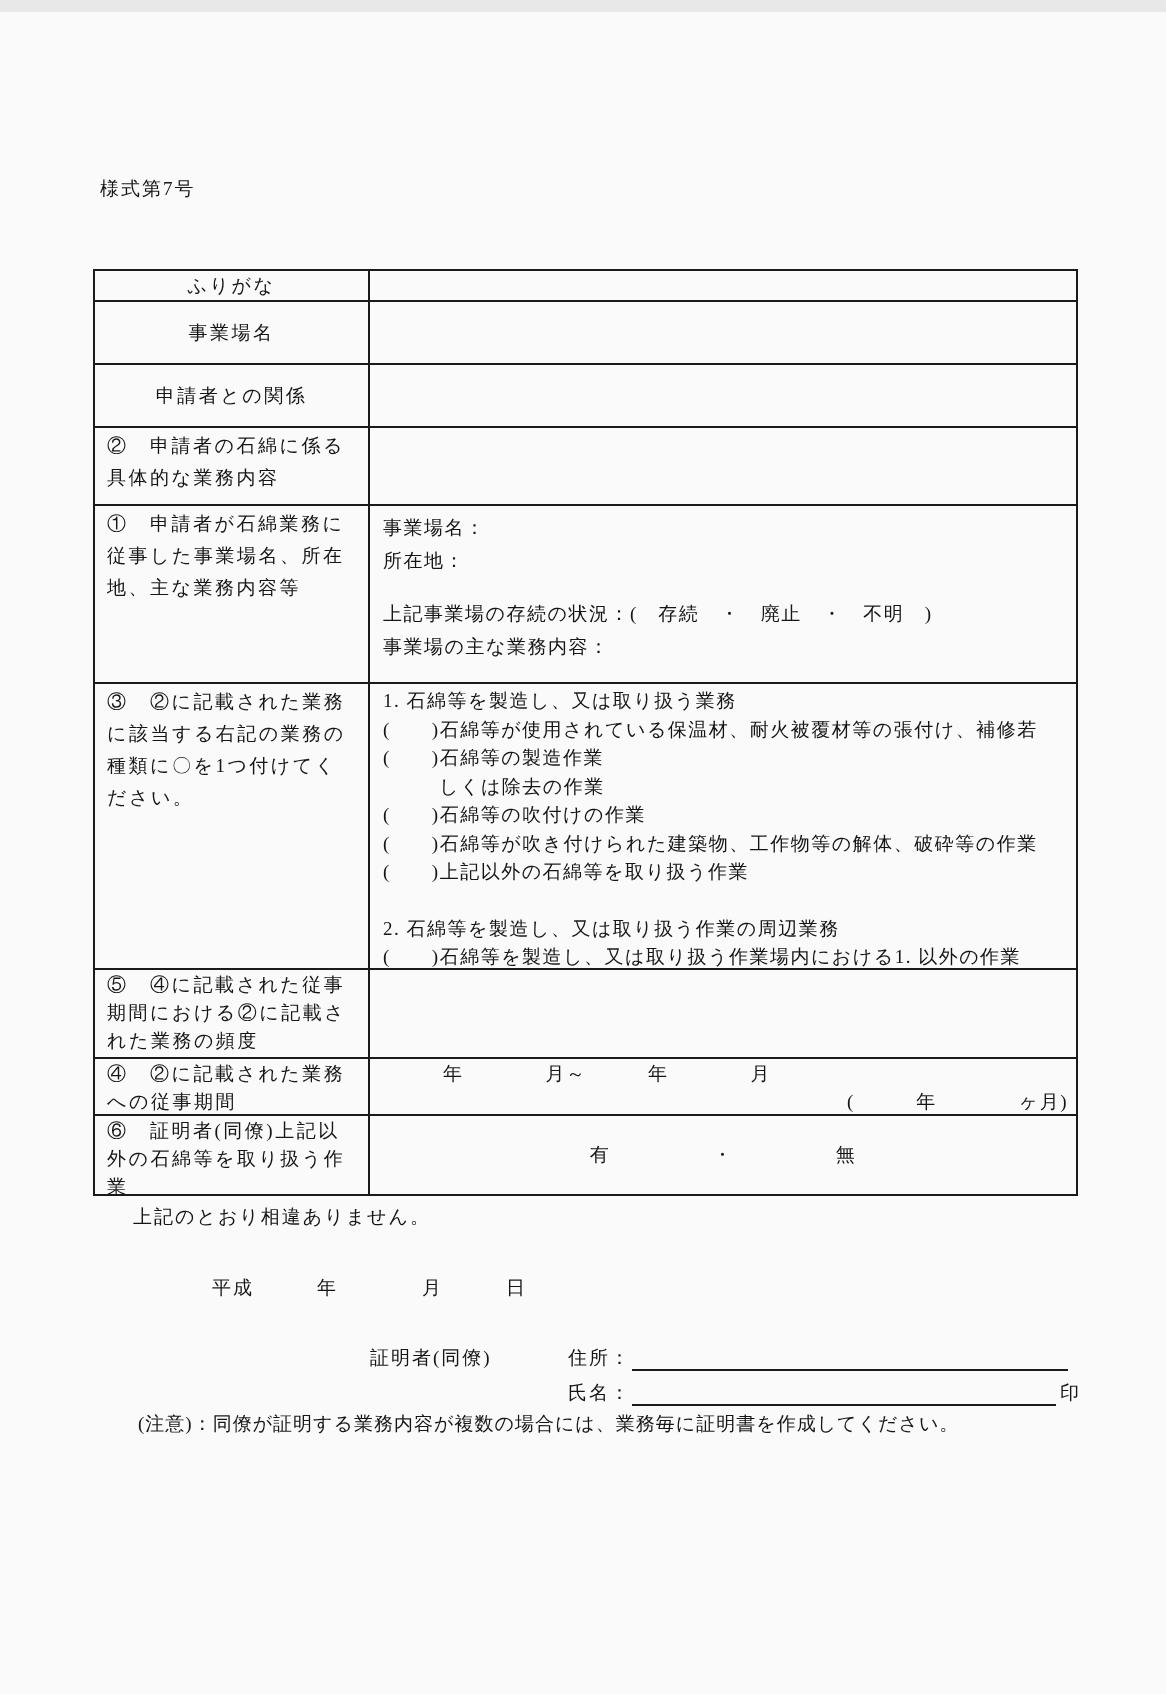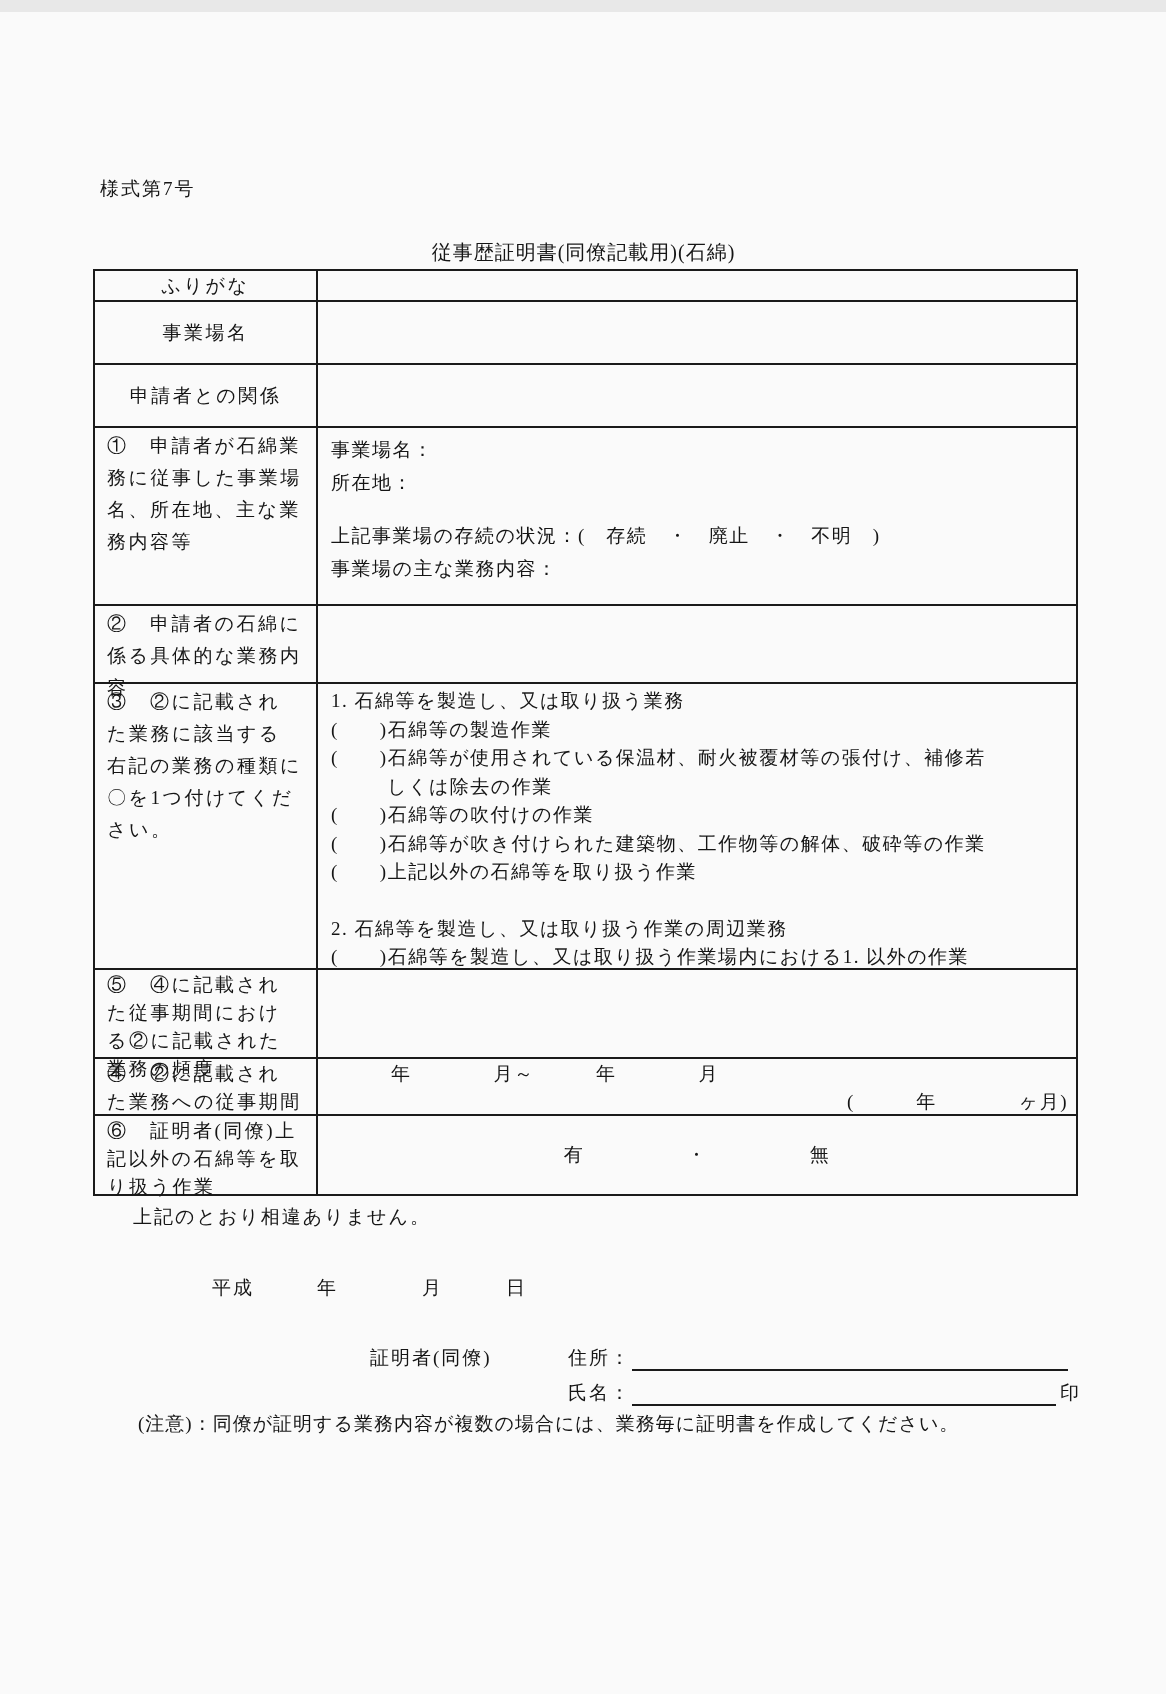--- a/index.html
+++ b/index.html
@@ -20,21 +20,21 @@
 
   
   .form-table{
     position:absolute;left:93px;top:257px;width:981px;
     border:2px solid #1a1a1a;
     font-size:19px;
   }
   .row{display:flex;box-sizing:border-box;}
   .row + .row{border-top:2px solid #1a1a1a;}
   .cell-l{
-    width:223px;box-sizing:border-box;
+    width:275px;box-sizing:border-box;
     border-right:2px solid #1a1a1a;
     padding:2px 14px 0 12px;
     letter-spacing:2.5px;
     line-height:32px;
   }
   .cell-l.center{display:flex;align-items:center;justify-content:center;text-align:center;padding:0;}
   .cell-r{flex:1;box-sizing:border-box;position:relative;letter-spacing:1.5px;}
 
   .h-furigana{height:29px;}
   .h-name{height:63px;}
@@ -70,63 +70,62 @@
   .name-line{left:632px;top:1369px;width:424px;}
   .l-seal{left:1060px;top:1368px;}
   .l-note{left:138px;top:1399px;letter-spacing:1px;}
 </style>
 </head>
 <body>
 
 <div class="page">
 
   <div class="txt form-no">様式第7号</div>
-  <div class="txt doc-title">従事歴証明書(同僚記載用)(石綿)</div>
 
   <div class="form-table">
 
     <div class="row h-furigana">
       <div class="cell-l center">ふりがな</div>
       <div class="cell-r"></div>
     </div>
 
     <div class="row h-name">
       <div class="cell-l center">事業場名</div>
       <div class="cell-r"></div>
     </div>
 
     <div class="row h-relation">
       <div class="cell-l center">申請者との関係</div>
       <div class="cell-r"></div>
     </div>
 
+    <div class="row h-q2">
+      <div class="cell-l">②　申請者の石綿に係る具体的な業務内容</div>
+      <div class="cell-r"></div>
+    </div>
+
     <div class="row h-q1">
       <div class="cell-l">①　申請者が石綿業務に従事した事業場名、所在地、主な業務内容等</div>
       <div class="cell-r">
         <div class="q1-lines">
           <div>事業場名：</div>
           <div>所在地：</div>
           <div class="q1-status">上記事業場の存続の状況：(　存続　・　廃止　・　不明　)</div>
           <div>事業場の主な業務内容：</div>
         </div>
       </div>
     </div>
 
-    <div class="row h-q2">
-      <div class="cell-l">②　申請者の石綿に係る具体的な業務内容</div>
-      <div class="cell-r"></div>
-    </div>
-
     <div class="row h-q3">
       <div class="cell-l">③　②に記載された業務に該当する右記の業務の種類に〇を1つ付けてください。</div>
       <div class="cell-r">
         <div class="ck">
           <div class="ck-line">1. 石綿等を製造し、又は取り扱う業務</div>
+          <div class="ck-line">(　　)石綿等が使用されている保温材、耐火被覆材等の張付け、補修若</div>
           <div class="ck-line">(　　)石綿等の製造作業</div>
-          <div class="ck-line">(　　)石綿等が使用されている保温材、耐火被覆材等の張付け、補修若</div>
           <div class="ck-line ck-cont">しくは除去の作業</div>
           <div class="ck-line">(　　)石綿等の吹付けの作業</div>
           <div class="ck-line">(　　)石綿等が吹き付けられた建築物、工作物等の解体、破砕等の作業</div>
           <div class="ck-line">(　　)上記以外の石綿等を取り扱う作業</div>
           <div class="ck-line"></div>
           <div class="ck-line">2. 石綿等を製造し、又は取り扱う作業の周辺業務</div>
           <div class="ck-line">(　　)石綿等を製造し、又は取り扱う作業場内における1. 以外の作業</div>
         </div>
       </div>
     </div>

